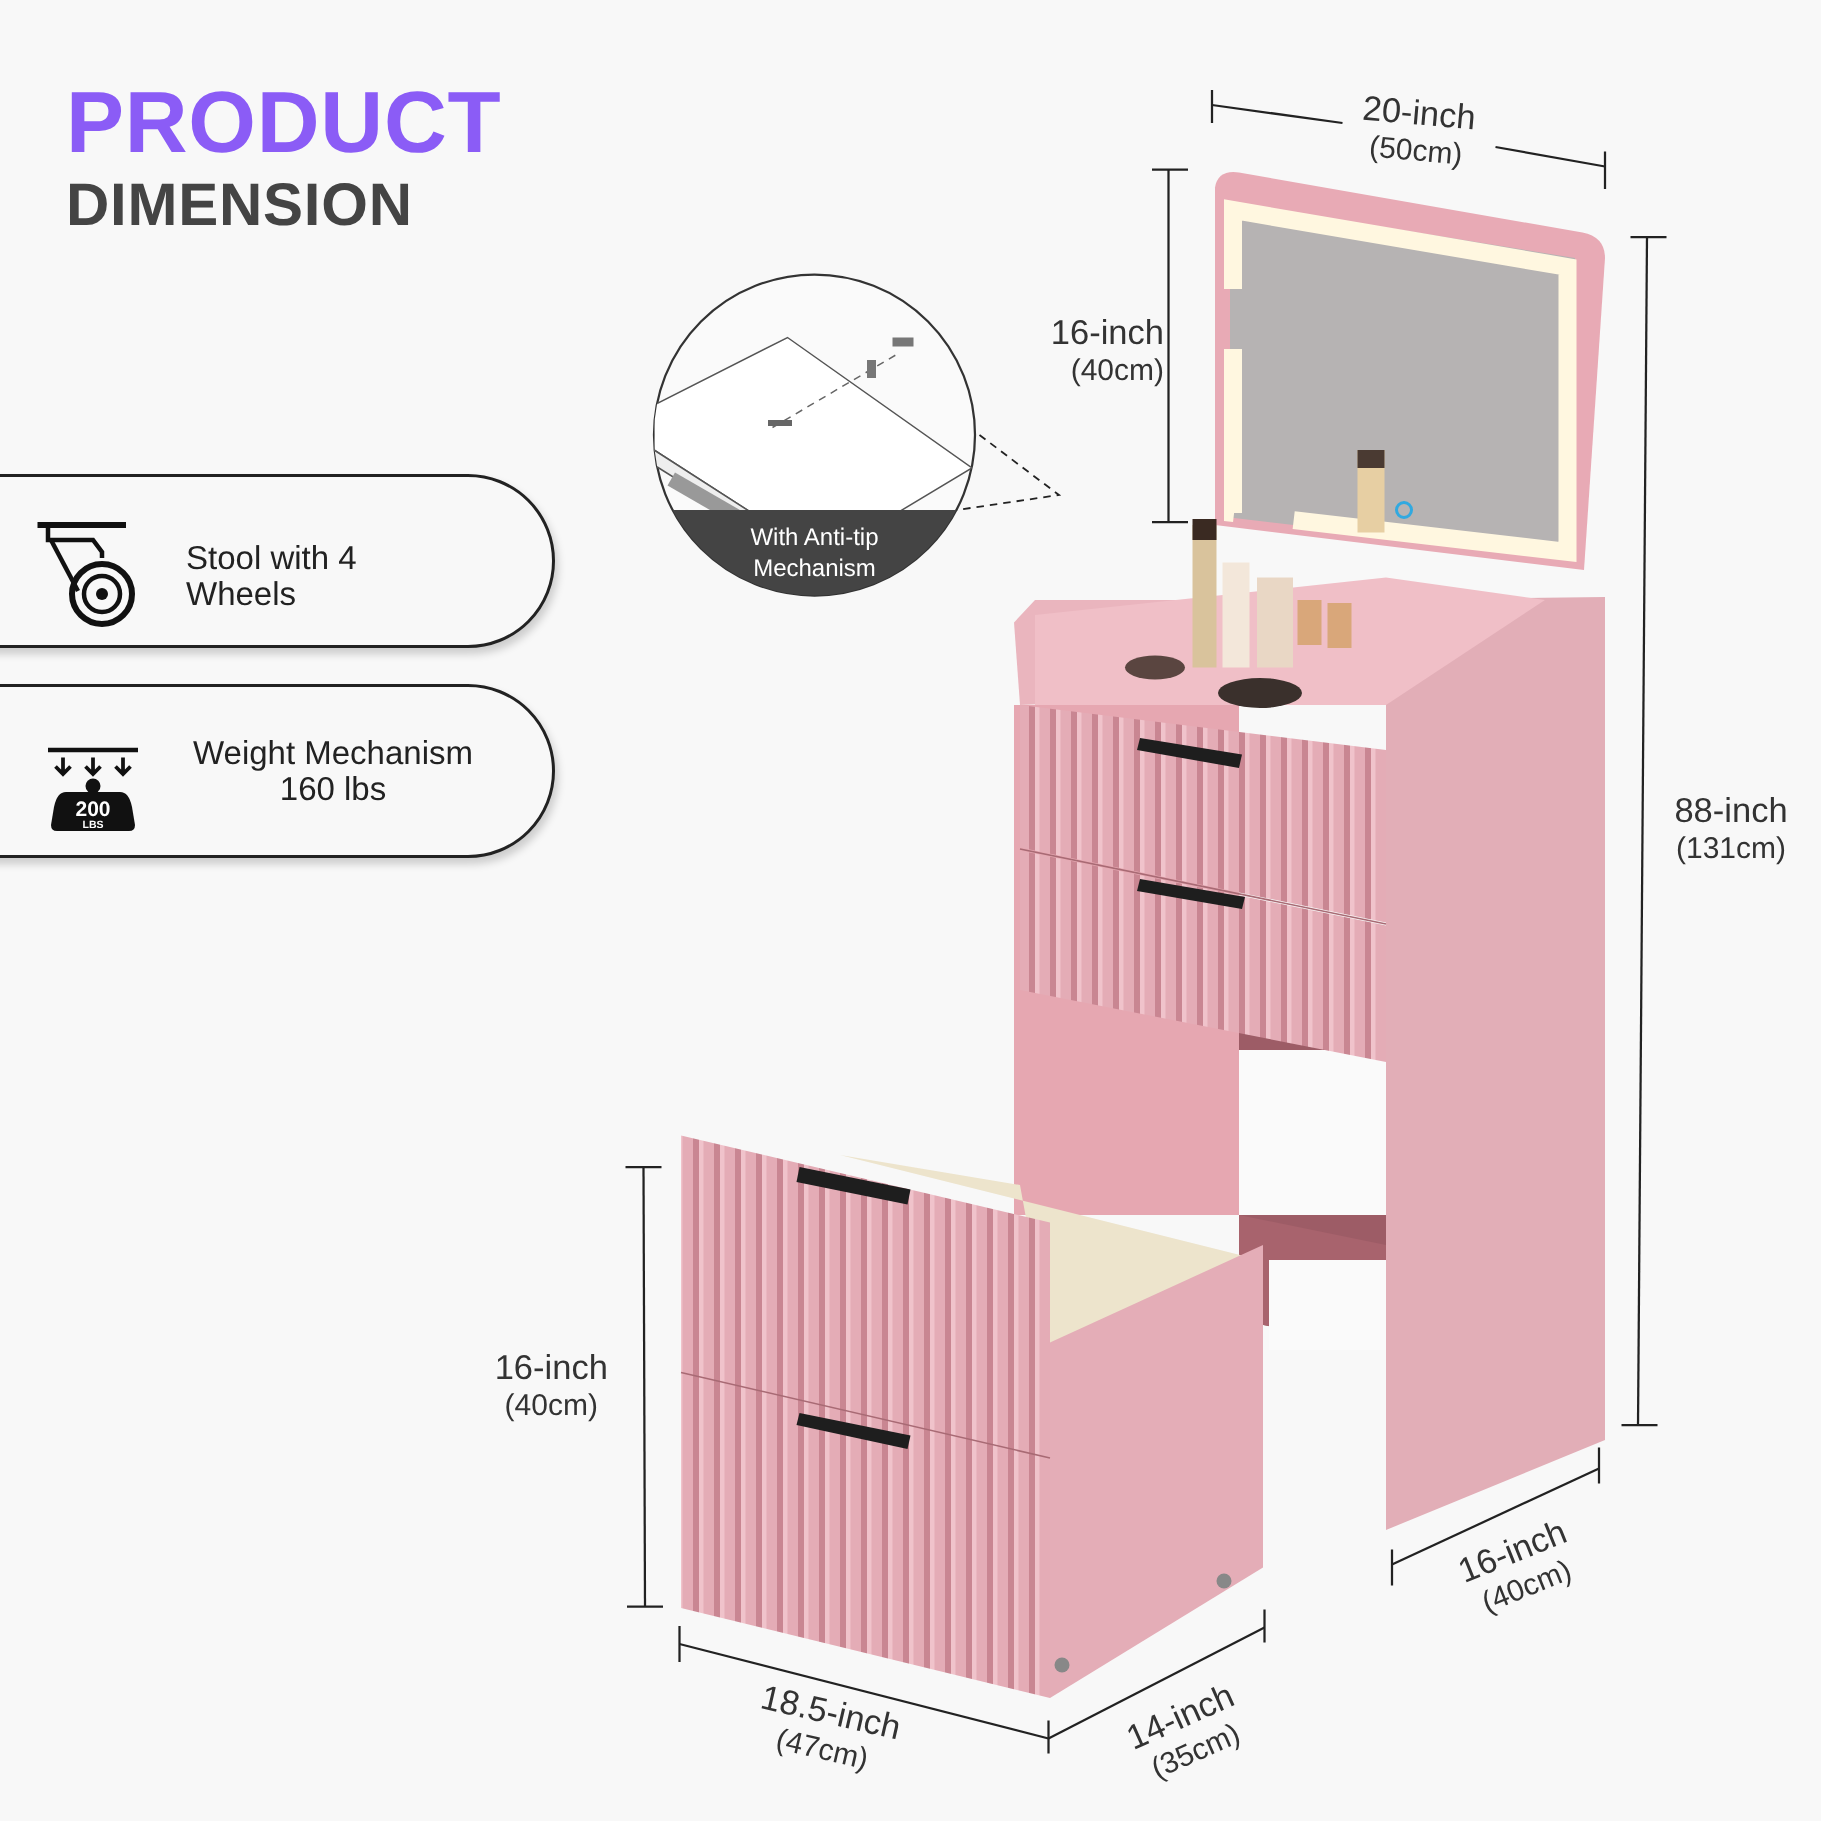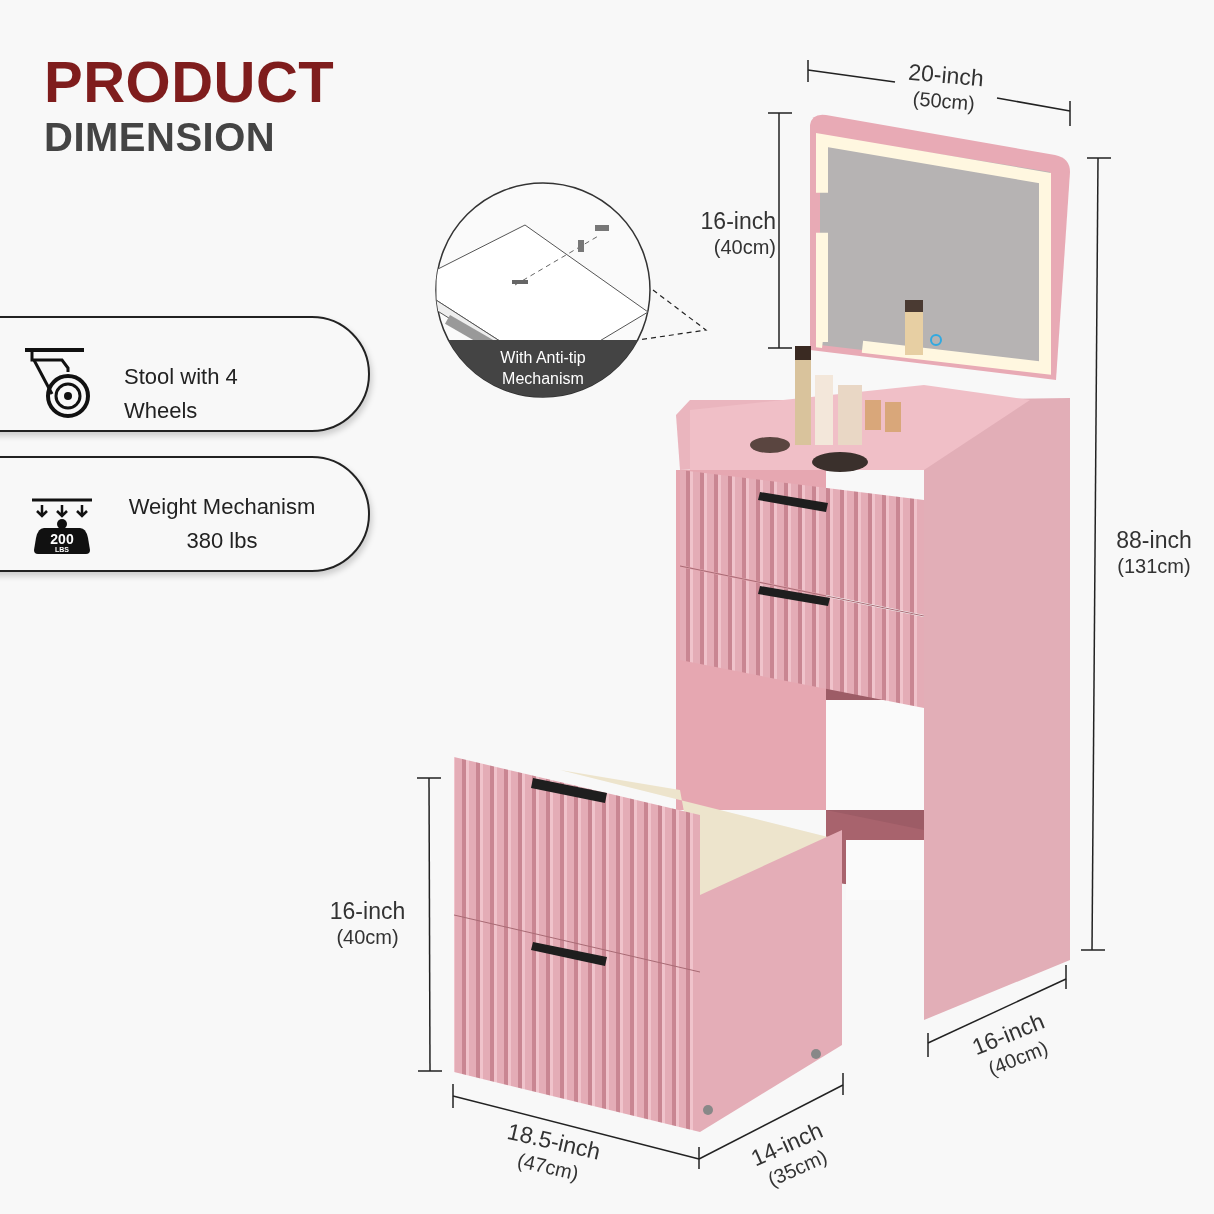--- a/index.html
+++ b/index.html
@@ -3,34 +3,34 @@
 <meta charset="utf-8">
 <style>
   html, body { margin:0; padding:0; }
   body {
     width:1214px; height:1214px; position:relative; overflow:hidden;
     background:#f8f8f8;
     font-family:"Liberation Sans", sans-serif;
     color:#333;
   }
   .abs { position:absolute; }
-  .title-1 { left:44px; top:48px; font-size:58px; font-weight:700; color:#7f1d1d; letter-spacing:0.5px; }
+  .title-1 { left:44px; top:48px; font-size:58px; font-weight:700; color:#8b5cf6; letter-spacing:0.5px; }
   .title-2 { left:44px; top:115px; font-size:40px; font-weight:700; color:#444; letter-spacing:0.5px; }
 
   .pill {
     position:absolute; left:-40px; width:410px; height:116px;
     border:2px solid #222; border-radius:0 58px 58px 0;
     background:#f8f8f8;
     box-shadow: 2px 4px 6px rgba(0,0,0,0.18);
     box-sizing:border-box;
   }
   .pill-1 { top:316px; }
   .pill-2 { top:456px; }
   .pill-icon { position:absolute; left:60px; top:20px; width:80px; height:80px; }
-  .pill-text { position:absolute; left:150px; width:220px; text-align:center; font-size:22px; color:#222; line-height:34px; }
+  .pill-text { position:absolute; left:150px; width:220px; text-align:center; font-size:22px; color:#222; line-height:24px; }
   .pill-1 .pill-text { top:42px; left:162px; width:190px; text-align:left; }
   .pill-2 .pill-text { top:32px; }
 
   .dim { position:absolute; font-size:23px; color:#333; text-align:center; line-height:26px; }
   .dim .sub { font-size:20px; display:block; }
 
   svg.layer { position:absolute; left:0; top:0; }
 </style>
 </head>
 <body>
@@ -58,21 +58,21 @@
       <path d="M40 27 V38 M35 33 L40 38 L45 33"></path>
       <path d="M60 27 V38 M55 33 L60 38 L65 33"></path>
     </g>
     <circle cx="40" cy="46" r="5" fill="#111"></circle>
     <path d="M22 50 L58 50 Q64 50 66 60 L68 72 Q68 76 64 76 L16 76 Q12 76 12 72 L14 60 Q16 50 22 50 Z" fill="#111"></path>
     <text x="40" y="66" text-anchor="middle" font-family="Liberation Sans, sans-serif" font-size="14" font-weight="700" fill="#fff">200</text>
     <text x="40" y="74" text-anchor="middle" font-family="Liberation Sans, sans-serif" font-size="7" font-weight="700" fill="#fff">LBS</text>
   </svg>
   <div class="pill-text">
     <span>Weight Mechanism</span><br>
-    <span>380 lbs</span>
+    <span>160 lbs</span>
   </div>
 </div>
 
 <svg class="layer" width="1214" height="1214" viewBox="0 0 1214 1214">
   <defs>
     <pattern id="flute" patternUnits="userSpaceOnUse" width="14" height="20">
       <rect width="14" height="20" fill="#e4acb6"></rect>
       <rect x="0" width="4" height="20" fill="#c98692"></rect>
       <rect x="4" width="3" height="20" fill="#f0c3cb"></rect>
     </pattern>

